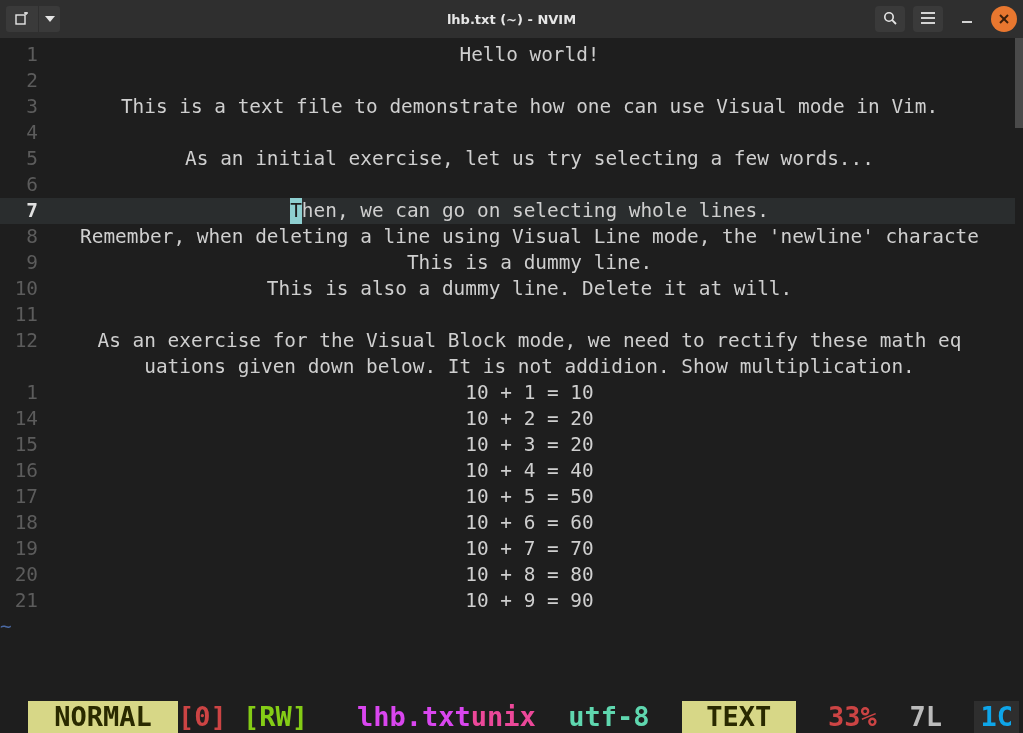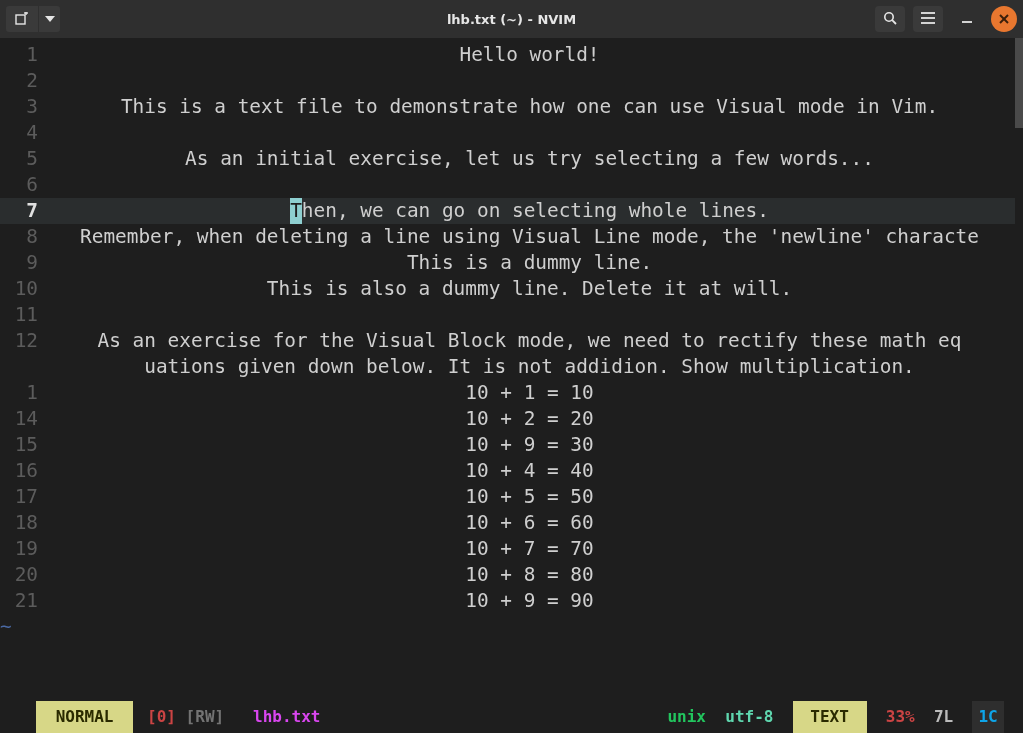--- a/index.html
+++ b/index.html
@@ -100,35 +100,34 @@
   .tilde {
     color:#4b6aa5; padding-left:0; width:46px; text-align:left;
   }
 
   
   .status {
     height: 32px;
     background: #1e1e1e;
     display: flex;
     align-items: center;
-    font-size: 16px;
+    font-size: 27px;
     line-height: 32px;
     padding-left: 28px;
     font-weight: 600;
     gap: 0;
     white-space: pre;
-    margin-left: 8px;
   }
   .status .mode   { background: #d7d787; color: #2a2a00; padding: 0 10px; font-weight: 700; }
   .status .gap    { width: 14px; }
   .status .git    { color: #cc4444; }
-  .status .rw     { color: #737373; }
+  .status .rw     { color: #84cc16; }
   .status .fname  { color: #d946ef; }
   .status .spacer { flex: 1; }
-  .status .fmt    { color: #22c55e; }
+  .status .fmt    { color: #ec4899; }
   .status .enc    { color: #5fd7af; }
   .status .ft     { background: #d7d787; color: #2a2a00; padding: 0 8px; font-weight: 700; }
   .status .pct    { color: #cc4444; }
   .status .pos    { color: #bbbbbb; }
   .status .col    { color: #0ea5e9; background:#2e2e2e; padding:0 6px; }
 </style>
 </head>
 <body>
 
 <div class="titlebar">
@@ -195,21 +194,21 @@
       <div class="line"><span class="ln">6</span><span class="txt"></span></div>
       <div class="line current"><span class="ln">7</span><span class="txt"><span class="cursor">T</span>hen, we can go on selecting whole lines.</span></div>
       <div class="line"><span class="ln">8</span><span class="txt">Remember, when deleting a line using Visual Line mode, the 'newline' characte</span></div>
       <div class="line"><span class="ln">9</span><span class="txt">This is a dummy line.</span></div>
       <div class="line"><span class="ln">10</span><span class="txt">This is also a dummy line. Delete it at will.</span></div>
       <div class="line"><span class="ln">11</span><span class="txt"></span></div>
       <div class="line"><span class="ln">12</span><span class="txt">As an exercise for the Visual Block mode, we need to rectify these math eq</span></div>
       <div class="line wrap-cont"><span class="ln"></span><span class="txt">uations given down below. It is not addidion. Show multiplication.</span></div>
       <div class="line"><span class="ln">1</span><span class="txt">10 + 1 = 10</span></div>
       <div class="line"><span class="ln">14</span><span class="txt">10 + 2 = 20</span></div>
-      <div class="line"><span class="ln">15</span><span class="txt">10 + 9 = 30</span></div>
+      <div class="line"><span class="ln">15</span><span class="txt">10 + 3 = 20</span></div>
       <div class="line"><span class="ln">16</span><span class="txt">10 + 4 = 40</span></div>
       <div class="line"><span class="ln">17</span><span class="txt">10 + 5 = 50</span></div>
       <div class="line"><span class="ln">18</span><span class="txt">10 + 6 = 60</span></div>
       <div class="line"><span class="ln">19</span><span class="txt">10 + 7 = 70</span></div>
       <div class="line"><span class="ln">20</span><span class="txt">10 + 8 = 80</span></div>
       <div class="line"><span class="ln">21</span><span class="txt">10 + 9 = 90</span></div>
     </div>
   <div class="tilde-line">
       <span class="tilde">~</span>
     </div>

